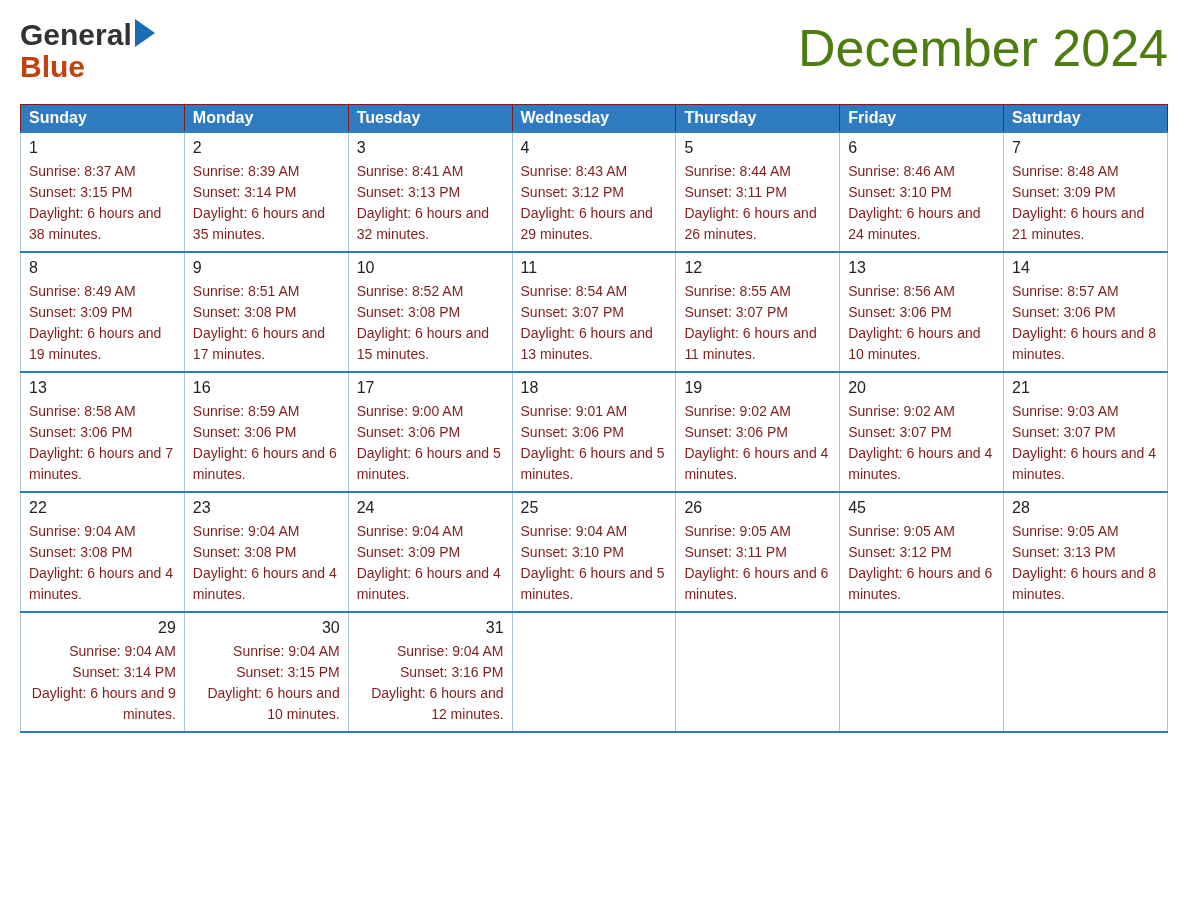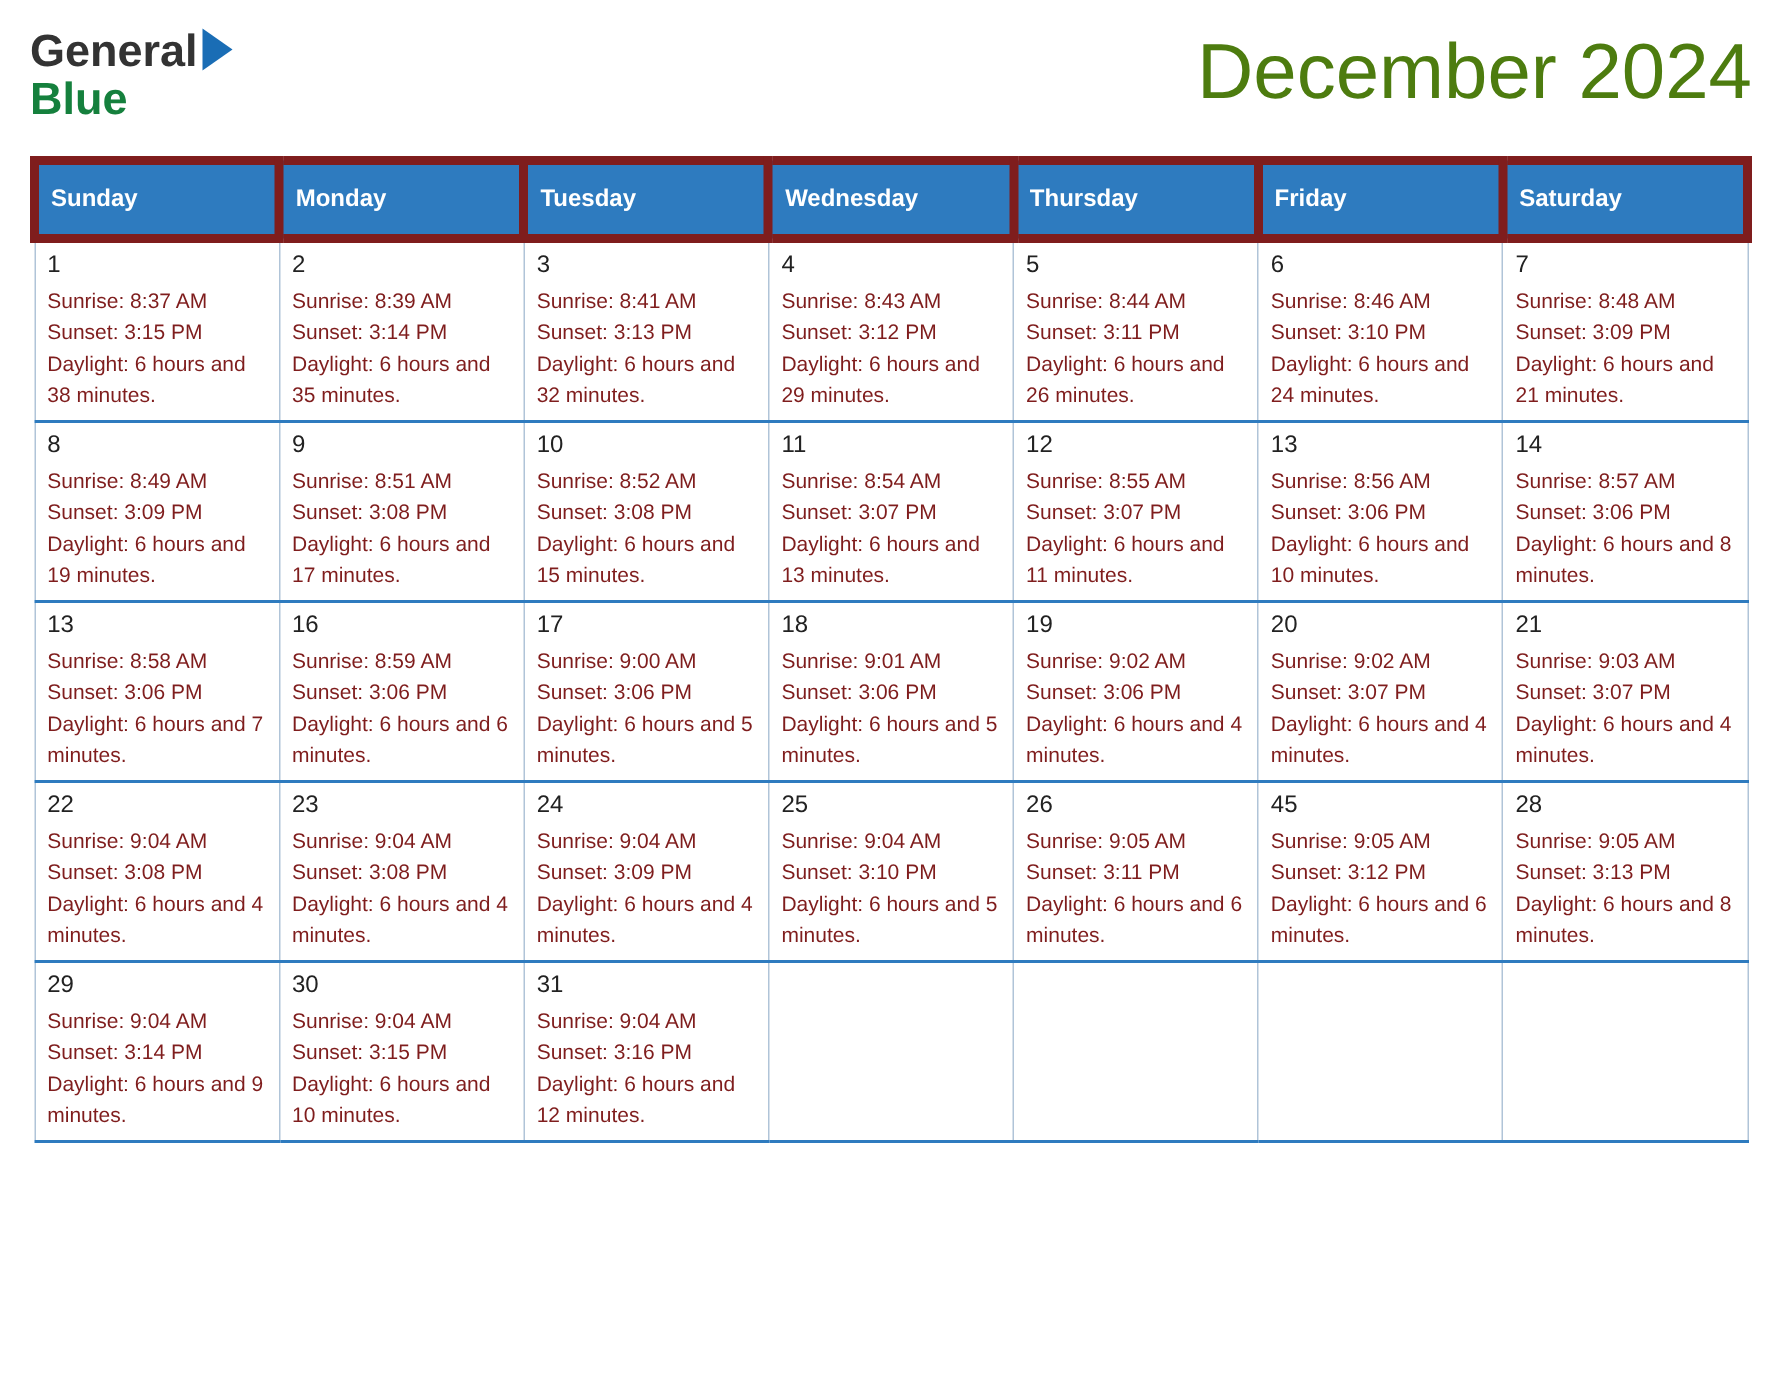--- a/index.html
+++ b/index.html
@@ -37,35 +37,36 @@
     }
     table {
       width: 100%;
       border-collapse: collapse;
     }
     thead tr th {
       background-color: #2e7bbf;
       color: #fff;
       font-size: 16px;
       font-weight: bold;
-      padding: 14px 8px;
-      border: 6px solid #7f1d1d;
+      padding: 4px 8px;
+      border: 1px solid #7f1d1d;
       text-align: left;
     }
     tbody tr td {
       border: 1px solid #b0c4d8;
       padding: 6px 8px;
       vertical-align: top;
       width: 14.28%;
       min-height: 100px;
       font-size: 13px;
       color: #222;
     }
     tbody tr:last-child td {
       border-bottom: 2px solid #2e7bbf;
+      text-align: right;
     }
     tbody tr td:first-child {
       border-left: 1px solid #b0c4d8;
     }
     .day-num {
       font-size: 16px;
       font-weight: normal;
       display: block;
       margin-bottom: 4px;
     }
@@ -95,21 +96,21 @@
       border-left: 20px solid #1a6db5;
       margin-left: 3px;
       vertical-align: middle;
       margin-top: -4px;
     }
     .logo-row1 {
       display: flex;
       align-items: center;
     }
     .logo-row2 {
-      color: #15803d;
+      color: #c2410c;
       font-size: 30px;
       font-weight: bold;
     }
   </style>
 </head>
 <body>
 
 <div class="header">
   <div class="logo">
     <div class="logo-row1">

